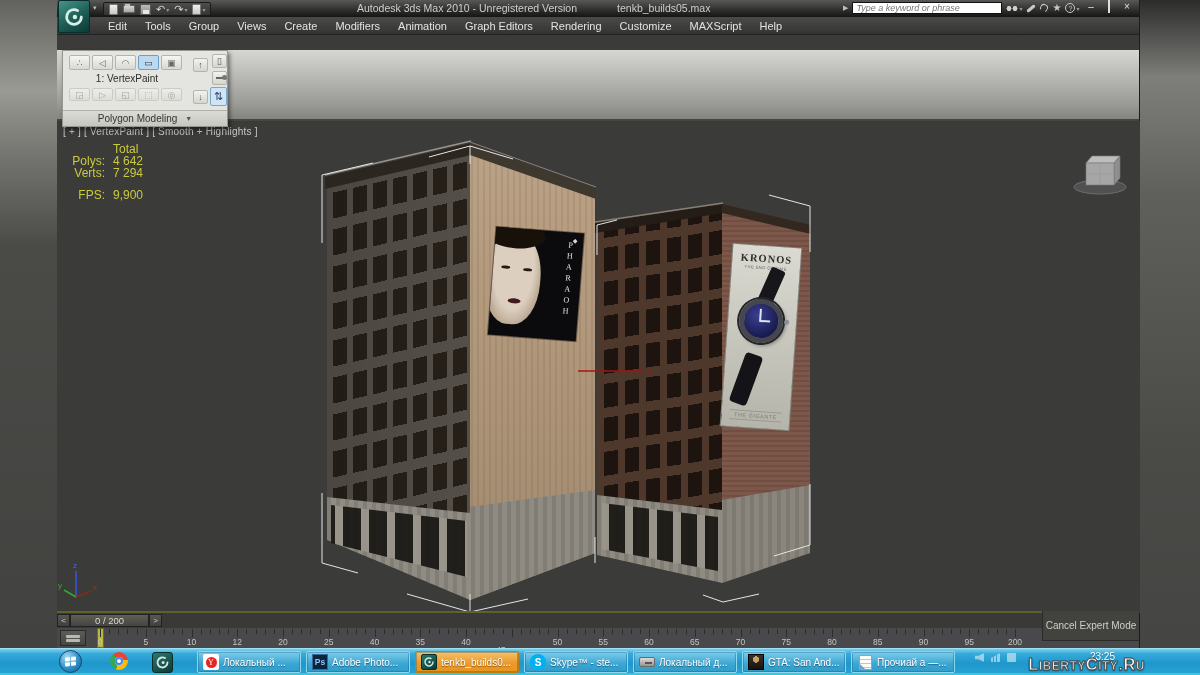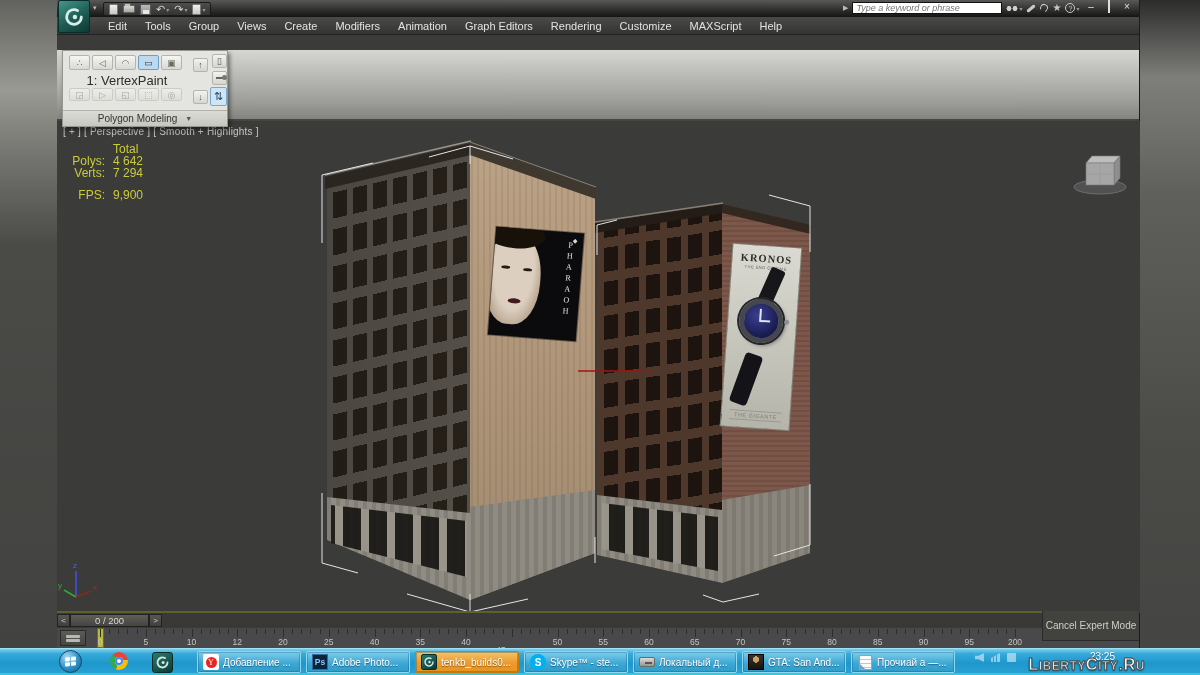--- a/index.html
+++ b/index.html
@@ -68,21 +68,21 @@
   .ribbonband { position:absolute; left:0; top:50px; width:100%; height:71px;
     background:linear-gradient(180deg,#d6d6d2,#9a9a96 78%,#83837f); border-bottom:2px solid #454543; }
 
   .panel { position:absolute; left:5px; top:50px; width:166px; height:77px; background:#e4e4e0;
     border:1px solid #96968e; box-shadow:2px 3px 4px rgba(0,0,0,.45); z-index:5; }
   .icon-row1 { position:absolute; left:6px; top:4px; display:flex; gap:2px; }
   .pbtn { width:21px; height:15px; border:1px solid #b4b4ae; border-radius:2px;
     background:linear-gradient(#f6f6f2,#d9d9d3); color:#6a6a64; font-size:9px;
     display:flex; align-items:center; justify-content:center; }
   .pbtn.hl { background:#bcd9ee; border-color:#6e9fc6; color:#335; }
-  .panel-label { position:absolute; left:0; top:22px; width:128px; text-align:center; font-size:13px; color:#2c2c2a; }
+  .panel-label { position:absolute; left:0; top:22px; width:128px; text-align:center; font-size:10px; color:#2c2c2a; }
   .icon-row2 { position:absolute; left:6px; top:37px; display:flex; gap:2px; opacity:.5; }
   .icon-row2 .pbtn { height:13px; }
   .pside { position:absolute; }
   .pside.b-up { left:130px; top:7px; } .pside.b-down { left:130px; top:39px; }
   .pside.b-rect { left:149px; top:3px; } .pside.b-pin { left:149px; top:20px; }
   .pside.b-swap { left:147px; top:36px; }
   .sbtn { width:15px; height:14px; border:1px solid #b4b4ae; border-radius:2px; background:linear-gradient(#f2f2ee,#d6d6d0);
     color:#555; font-size:9px; display:flex; align-items:center; justify-content:center; }
   .sbtn.hl-blue { width:17px; height:19px; background:#cfe4f4; border-color:#7aa8cc; color:#246; font-size:11px; }
   .pin-glyph { width:8px; height:2px; background:#666; position:relative; }
@@ -280,20 +280,24 @@
           </span>
         <span class="qa">
             <span class="qa-arrow">↷</span>
             <span class="qa-dd">▾</span>
           </span>
         <span class="qa">
             <span class="qa-doc"></span>
             <span class="qa-dd">▾</span>
           </span>
       </div>
+      <div class="title-wrap">
+        <span>Autodesk 3ds Max  2010  - Unregistered Version</span>
+        <span>tenkb_builds05.max</span>
+      </div>
       <div class="search-zone">
         <span class="search-arrow">▶</span>
         <input class="search-input" placeholder="Type a keyword or phrase" style="">
         <span class="ti">
             <span class="ico-binoc"></span>
             <span class="qa-dd">▾</span>
           </span>
         <span class="ti">
             <span class="ico-wrench"></span>
           </span>
@@ -462,21 +466,21 @@
             <ellipse cx="1043" cy="62" rx="26" ry="7" fill="#515151" stroke="#6e6e6e"></ellipse>
             <polygon points="1029,38 1035,31 1063,31 1057,38" fill="#bdbdbd" stroke="#7a7a7a" stroke-width=".6"></polygon>
             <polygon points="1057,38 1063,31 1063,53 1057,60" fill="#8e8e8e" stroke="#7a7a7a" stroke-width=".6"></polygon>
             <rect x="1029" y="38" width="28" height="22" fill="#a6a6a6" stroke="#7a7a7a" stroke-width=".6"></rect>
             <line x1="1043" y1="38" x2="1043" y2="60" stroke="#909090" stroke-width=".5"></line>
             <line x1="1029" y1="49" x2="1057" y2="49" stroke="#909090" stroke-width=".5"></line>
           </g>
         </svg>
       </div>
 
-      <div class="vp-label">[ + ] [ Perspective ] [ Smooth + Highlights ]</div>
+      <div class="vp-label">[ + ] [ VertexPaint ] [ Smooth + Highlights ]</div>
       <div class="stats">
         <div class="srow">
             <span class="sl"></span>
             <span>Total</span>
           </div>
         <div class="srow">
             <span class="sl">Polys:</span>
             <span>4 642</span>
           </div>
         <div class="srow">
@@ -646,21 +650,21 @@
       <svg width="15" height="15" viewBox="0 0 24 24">
           <path d="M16 5 A8 8 0 1 0 20 12" fill="none" stroke="#cfe8e2" stroke-width="3" stroke-linecap="round"></path>
           <circle cx="13" cy="12" r="2.4" fill="#cfe8e2"></circle>
         </svg>
     </span>
 
     <span class="task" style="left:197px">
       <span class="t-ico yandex-ico">
           <i>Y</i>
         </span>
-      <span class="task-label">Добавление ...</span>
+      <span class="task-label">Локальный ...</span>
     </span>
     <span class="task" style="left:306px">
       <span class="t-ico ps-ico">Ps</span>
       <span class="task-label">Adobe Photo...</span>
     </span>
     <span class="task active" style="left:415px">
       <span class="t-ico max-ico">
         <svg width="12" height="12" viewBox="0 0 24 24">
             <path d="M16 5 A8 8 0 1 0 20 12" fill="none" stroke="#cfe8e2" stroke-width="3" stroke-linecap="round"></path>
             <circle cx="13" cy="12" r="2.4" fill="#cfe8e2"></circle>

